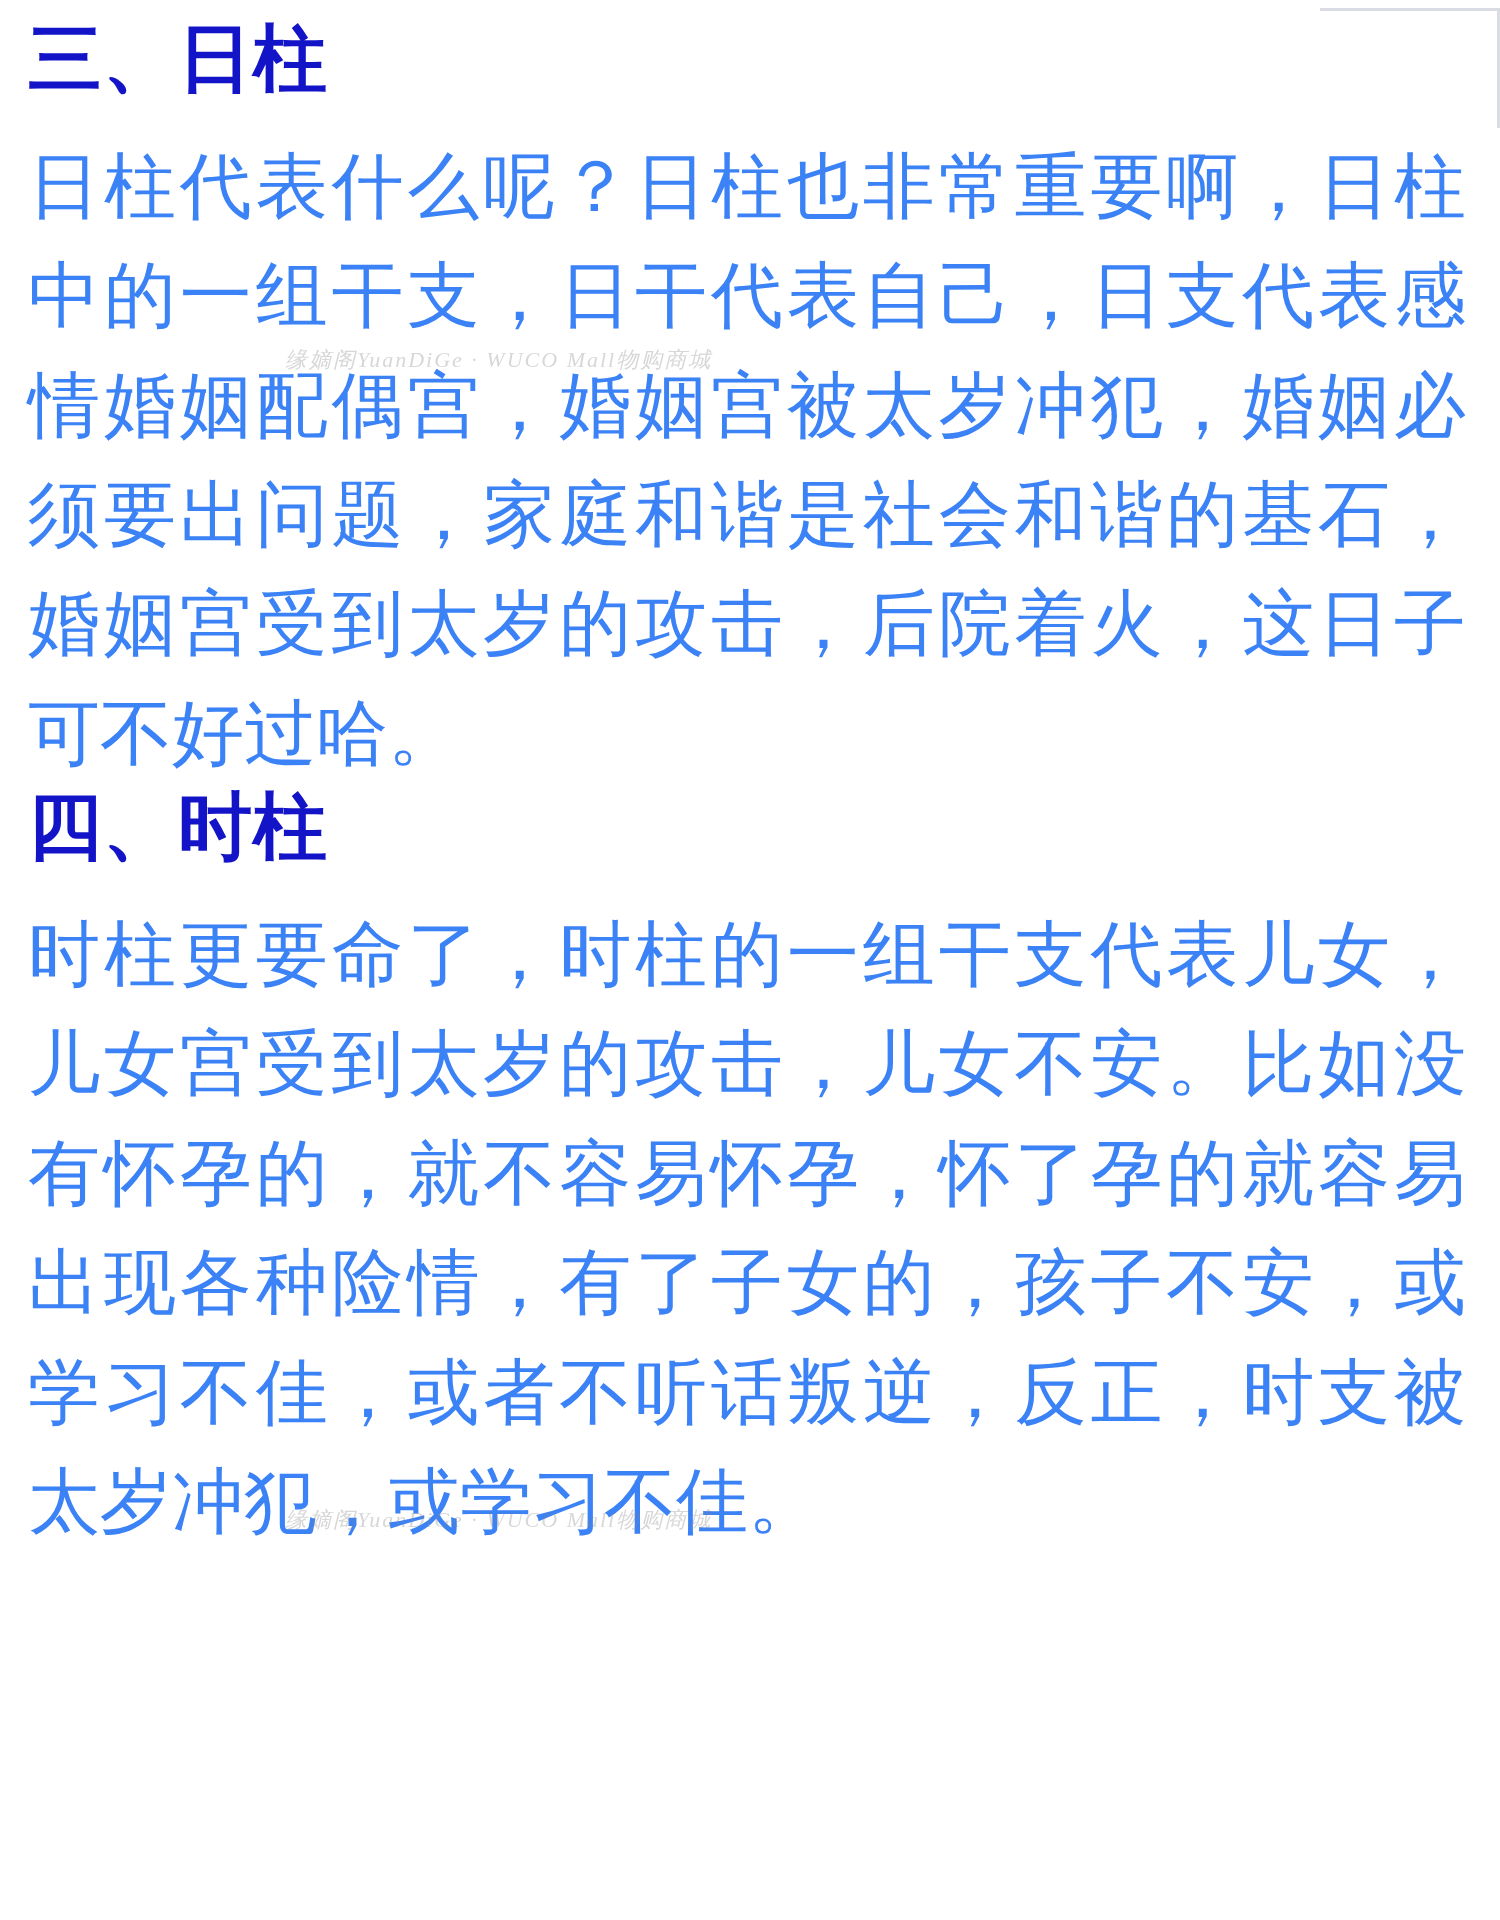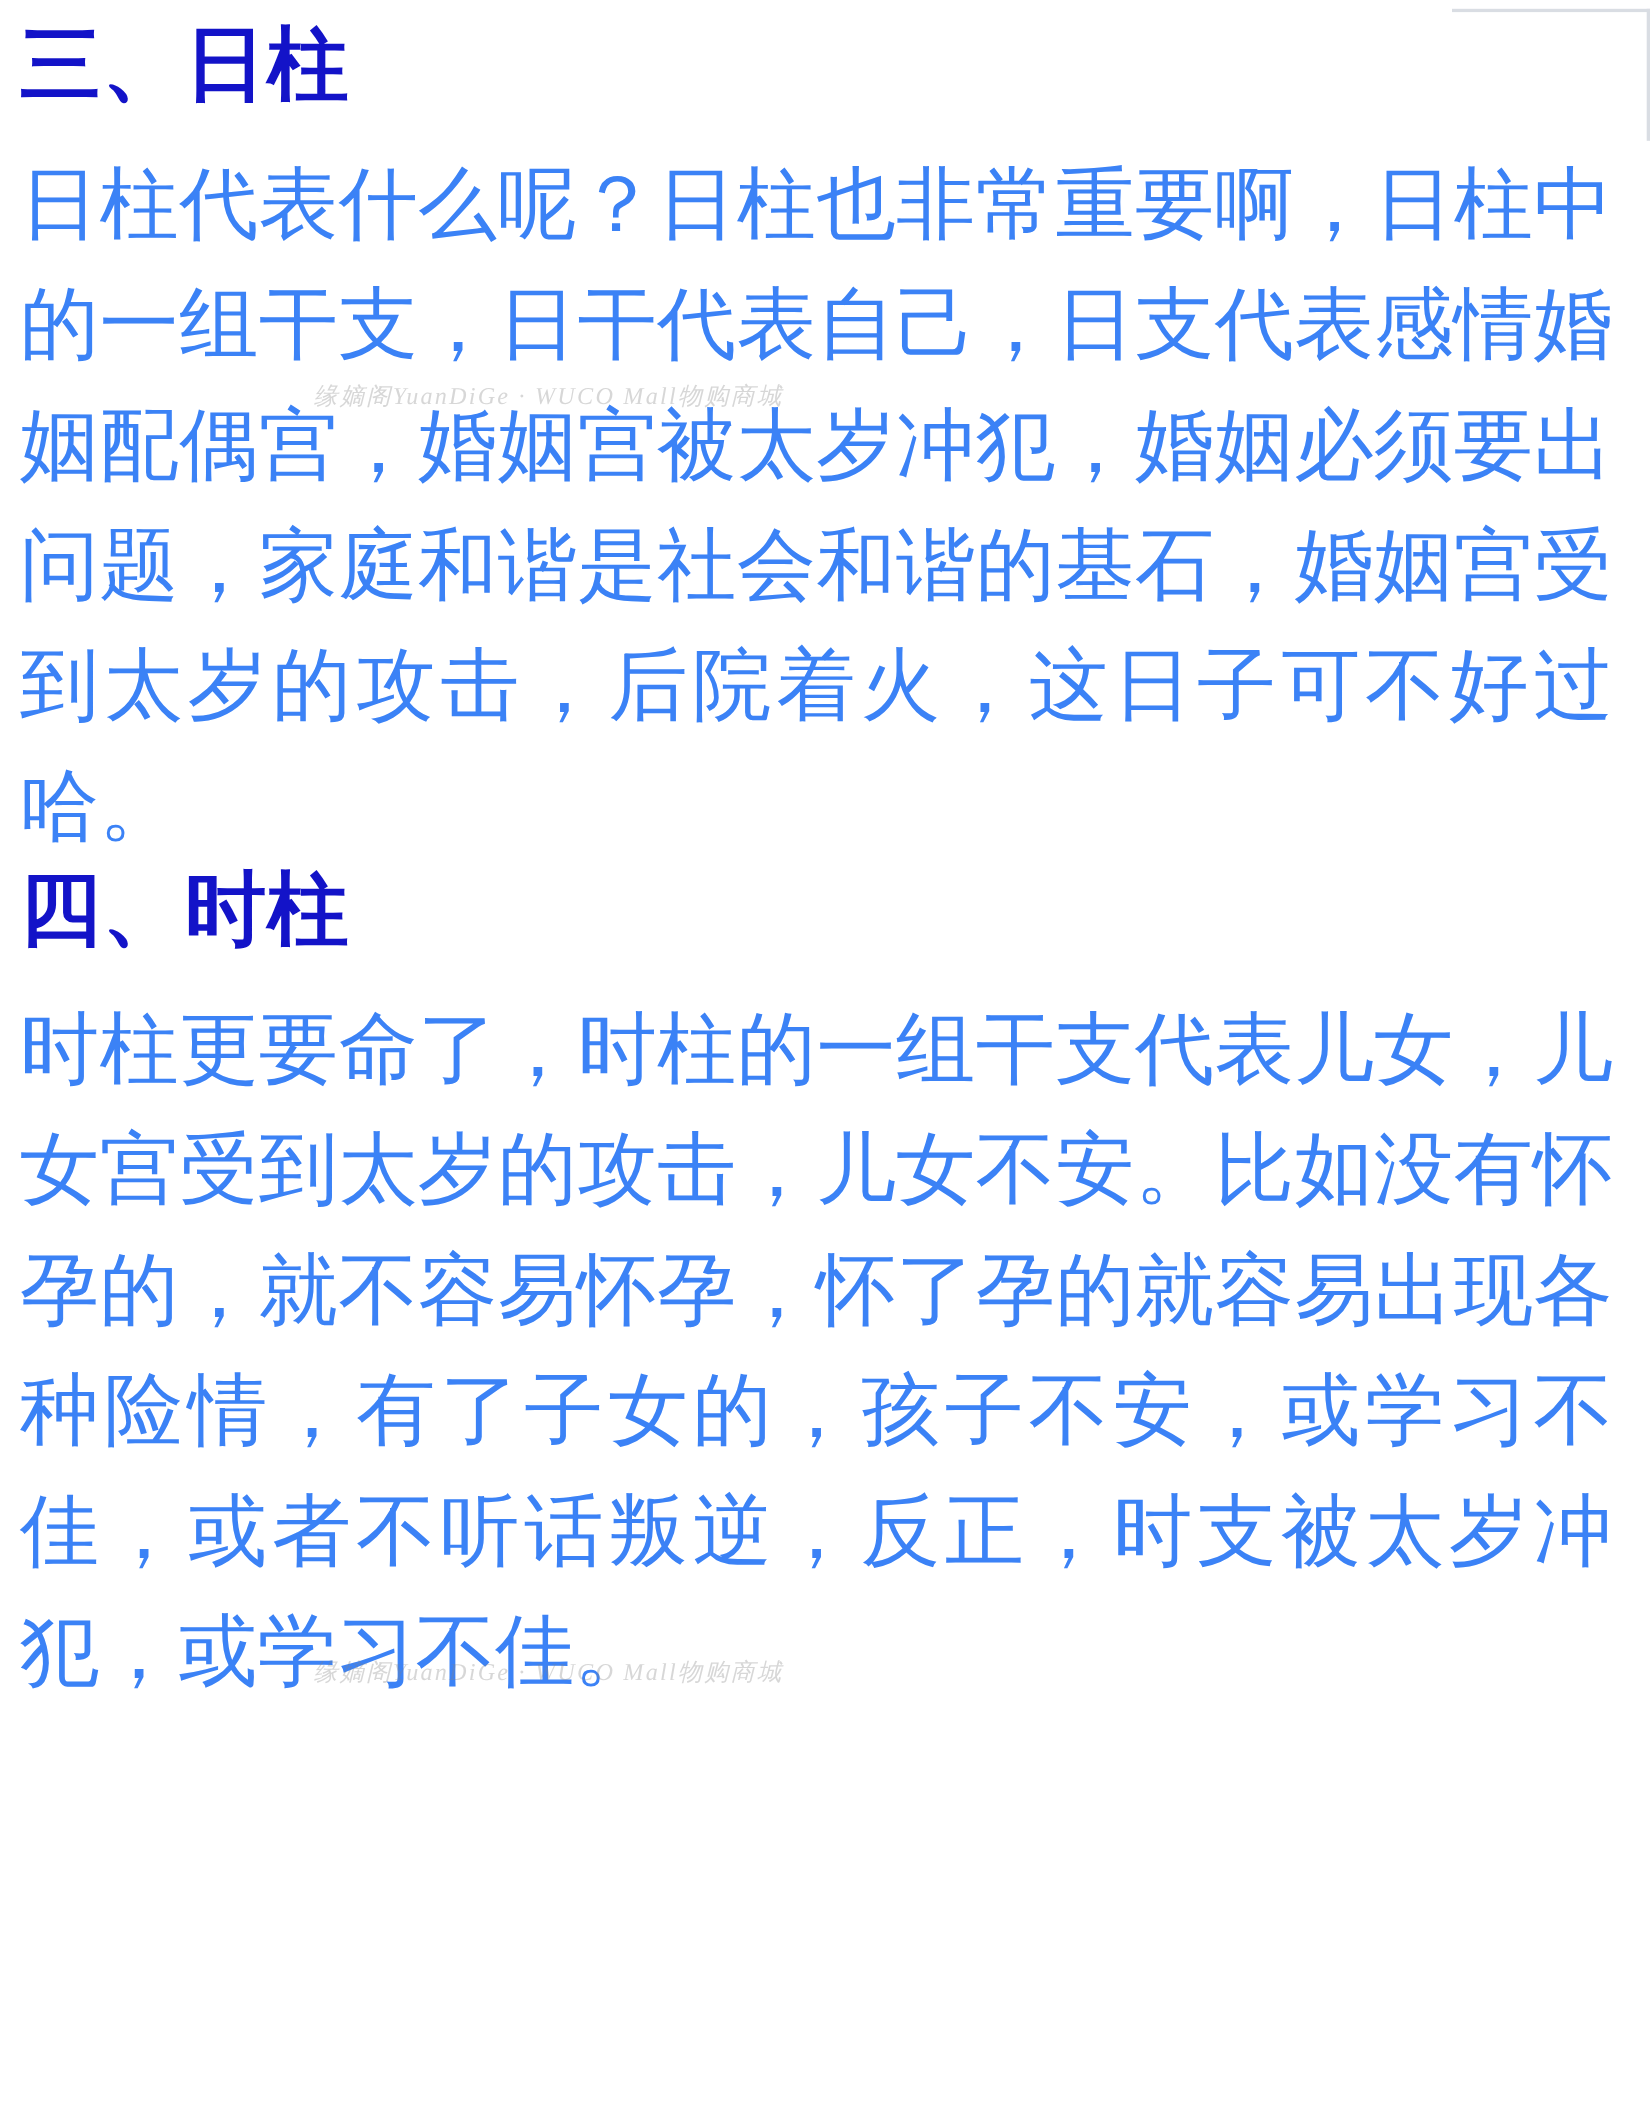--- a/index.html
+++ b/index.html
@@ -13,21 +13,21 @@
     font-family: "Liberation Sans", "DejaVu Sans", sans-serif;
     color: #111111;
     position: relative;
     overflow: hidden;
   }
   .page {
     position: relative;
     width: 1500px;
     height: 1920px;
     box-sizing: border-box;
-    padding: 20px 34px 0 18px;
+    padding: 20px 34px 0 28px;
     border-radius: 19px;
   }
   
   .edge-top-right {
     position: absolute;
     top: 8px;
     right: 0;
     width: 180px;
     height: 3px;
     background: #d9dde3;

